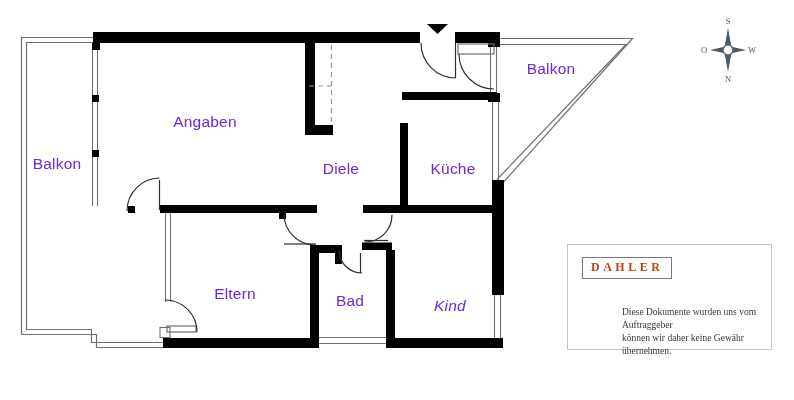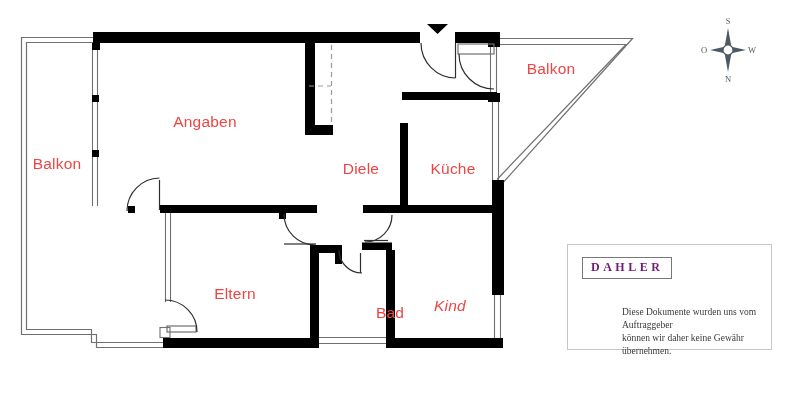--- a/index.html
+++ b/index.html
@@ -3,39 +3,39 @@
 <meta charset="utf-8">
 <style>
   html,body{margin:0;padding:0;background:#fff;}
   .canvas{
     position:relative;width:794px;height:400px;background:#ffffff;overflow:hidden;
     font-family:"Liberation Sans", sans-serif;
   }
   svg{position:absolute;left:0;top:0;}
   .room-label{
     position:absolute;transform:translate(-50%,-50%);
-    font-size:15.5px;color:#ef4444;white-space:nowrap;letter-spacing:.2px;
+    font-size:15.5px;color:#6d28d9;white-space:nowrap;letter-spacing:.2px;
   }
   .lbl-wohnen{left:205px;top:122px;}
   .lbl-balkon-left{left:57px;top:164px;}
-  .lbl-diele{left:341px;top:169px;margin-left:20px;}
+  .lbl-diele{left:341px;top:169px;}
   .lbl-kueche{left:453px;top:169px;}
   .lbl-balkon-tr{left:551px;top:69px;}
   .lbl-eltern{left:235px;top:294px;}
-  .lbl-bad{left:350px;top:313px;margin-left:40px;}
+  .lbl-bad{left:350px;top:301px;}
   .lbl-kind{left:450px;top:306px;font-style:italic;}
   .panel{
     position:absolute;left:567px;top:244px;width:205px;height:106px;
     border:1px solid #c6c6c6;background:#fff;box-sizing:border-box;
   }
   .logo-box{
     position:absolute;left:14px;top:12px;display:inline-block;
     border:1px solid #777;padding:2px 8px 3px 8px;
     font-family:"Liberation Serif", serif;font-size:12px;font-weight:bold;
-    letter-spacing:3.5px;color:#701a75;
+    letter-spacing:3.5px;color:#c2410c;
   }
   .disclaimer{
     position:absolute;left:14px;top:61px;right:10px;
     font-family:"Liberation Serif", serif;font-size:9.5px;line-height:13px;color:#3a3a3a;margin-left:40px;
   }
   .disclaimer span{display:block;}
   .compass-text{font-family:"Liberation Serif", serif;font-size:8.5px;fill:#4d5a63;}
 </style>
 </head>
 <body>

